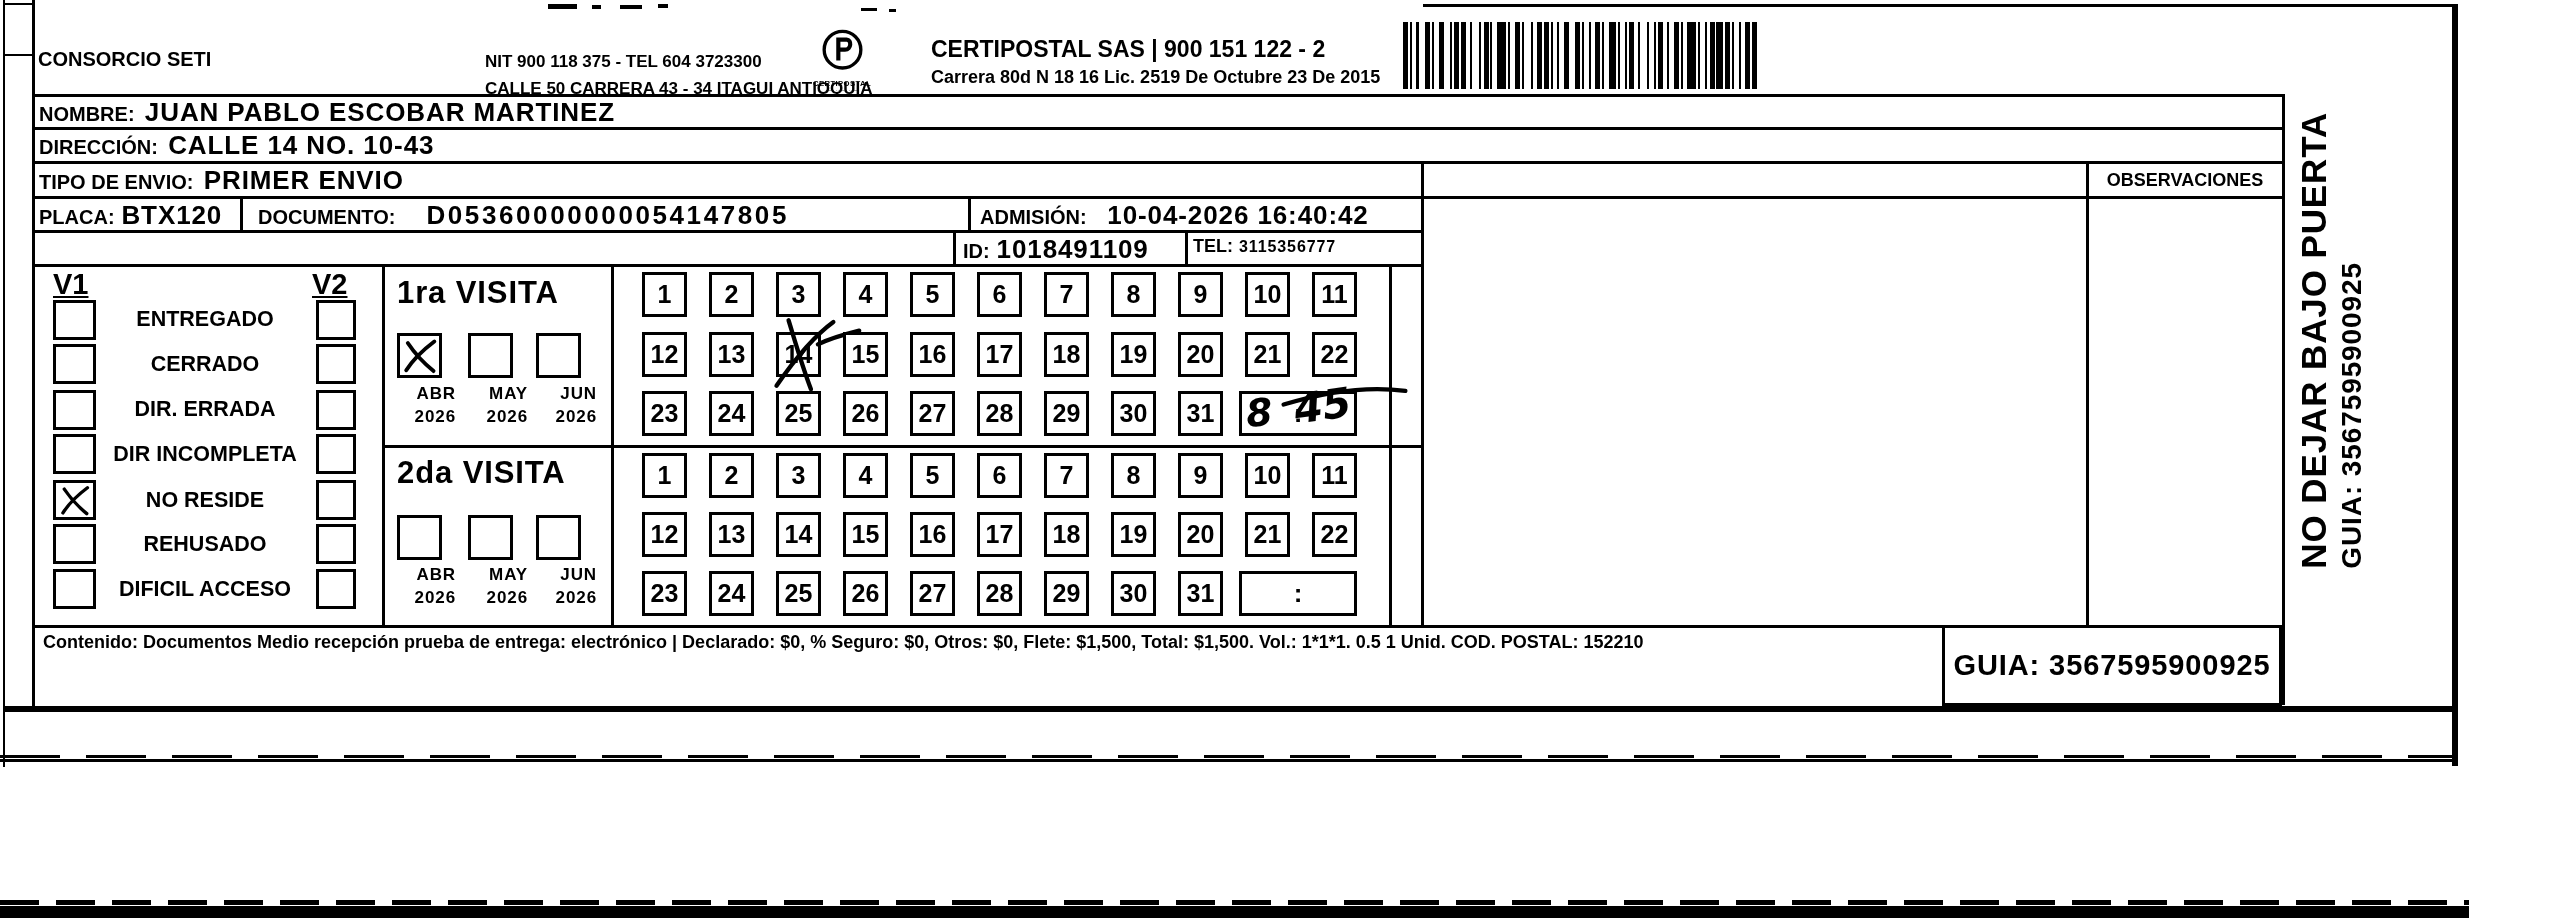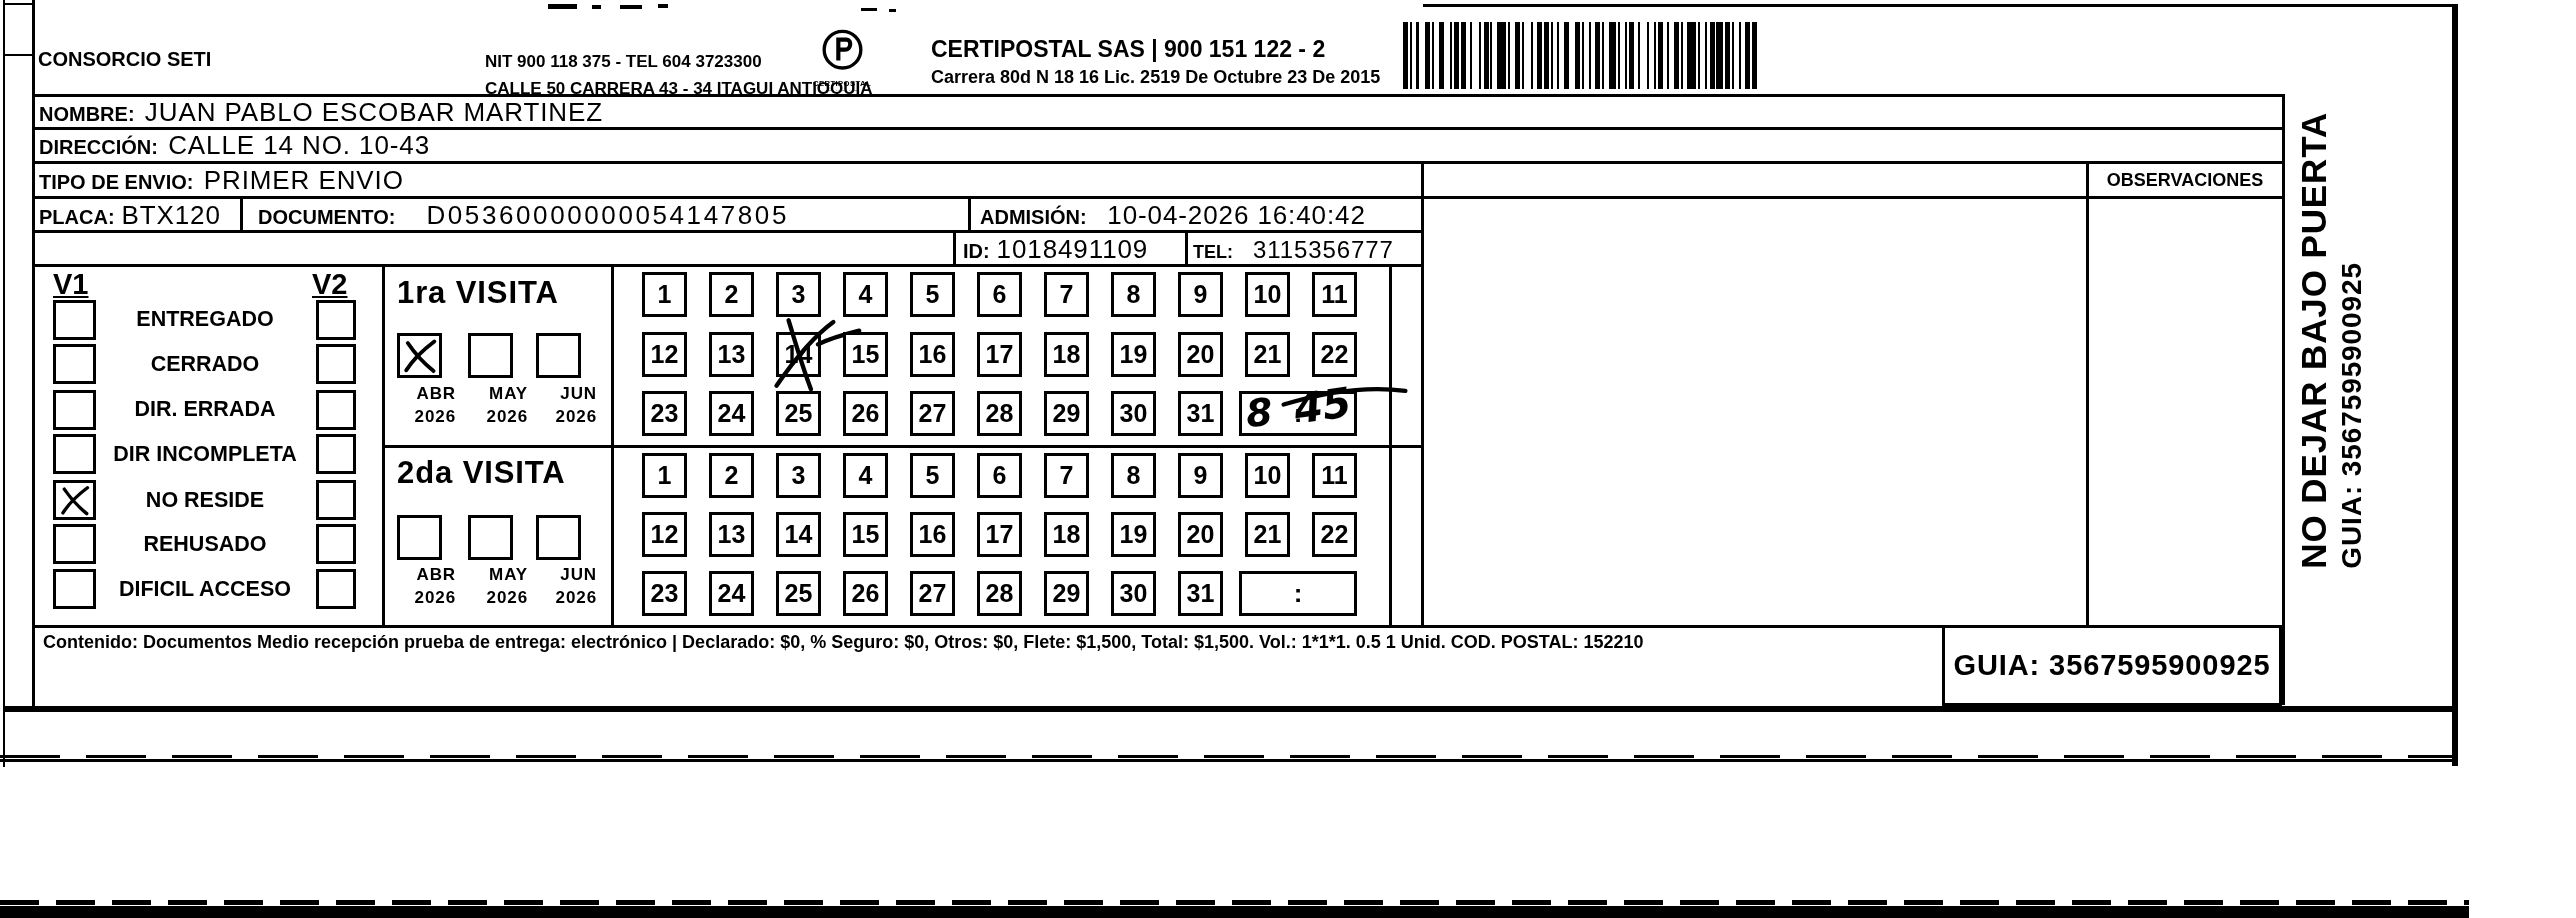--- a/index.html
+++ b/index.html
@@ -2,21 +2,21 @@
 <html style="font-size:13.7px"><head>
 <meta charset="utf-8">
 <style>
   html,body{margin:0;padding:0;background:#fff}
   #stage{position:relative;width:2576px;height:918px;background:#fff;overflow:hidden;
          font-family:"Liberation Sans",sans-serif;color:#000}
   .hl,.vl,.dash{position:absolute;background:#000}
   .box{position:absolute;border:2.6px solid #000;box-sizing:border-box;background:#fff}
   .frow{position:absolute;display:flex;align-items:baseline;gap:10.3px;white-space:nowrap}
   .frow .lab{font-weight:bold;font-size:20px}
-  .frow .val{font-weight:normal;font-size:26px;letter-spacing:0.9px}
+  .frow .val{font-weight:bold;font-size:26px;letter-spacing:0.9px}
   .chk{position:absolute;border:3.4px solid #000;box-sizing:border-box;background:#fff}
   .day{position:absolute;border:3.4px solid #000;box-sizing:border-box;display:flex;align-items:center;
        justify-content:center;font-weight:bold;font-size:25px;background:#fff}
   .status-label{position:absolute;font-weight:bold;font-size:21.5px;text-align:center}
   .mlab{position:absolute;font-weight:bold;font-size:17px;text-align:right;letter-spacing:0.9px}
   .vtitle{position:absolute;font-weight:bold;font-size:31px;letter-spacing:0.9px}
   .vlabel{position:absolute;font-weight:bold;font-size:29px}
   .hdr{position:absolute;font-weight:bold;white-space:nowrap}
   .center{display:flex;align-items:center;justify-content:center;text-align:center}
   .xm{width:100%;height:100%;display:block}
@@ -139,23 +139,23 @@
     <span class="val" style="letter-spacing:2.6px">D05360000000054147805</span>
   </div>
   <div class="frow" style="left:980px;top:200px;gap:20.6px">
     <span class="lab">ADMISIÓN:</span>
     <span class="val">10-04-2026 16:40:42</span>
   </div>
   <div class="frow" style="left:963px;top:234px;gap:6.9px">
     <span class="lab">ID:</span>
     <span class="val">1018491109</span>
   </div>
-  <div class="frow" style="left:1193px;top:236px;gap:20px">
+  <div class="frow" style="left:1193px;top:236px;gap:6px">
     <span class="lab" style="font-size:18px">TEL:</span>
-    <span class="val" style="font-size:24px">3115356777</span>
+    <span class="val" style="font-size:16px">3115356777</span>
   </div>
 
   <div class="hdr center" style="left:2088px;top:167px;width:194px;height:26px;font-size:18px">OBSERVACIONES</div>
 
   <div class="vlabel" style="left:53px;top:268px;text-decoration:underline">V1</div>
   <div class="vlabel" style="left:312px;top:268px;text-decoration:underline">V2</div>
 
   <div class="vtitle" style="left:397px;top:275px">1ra VISITA</div>
   <div class="vtitle" style="left:397px;top:455px">2da VISITA</div>
 

